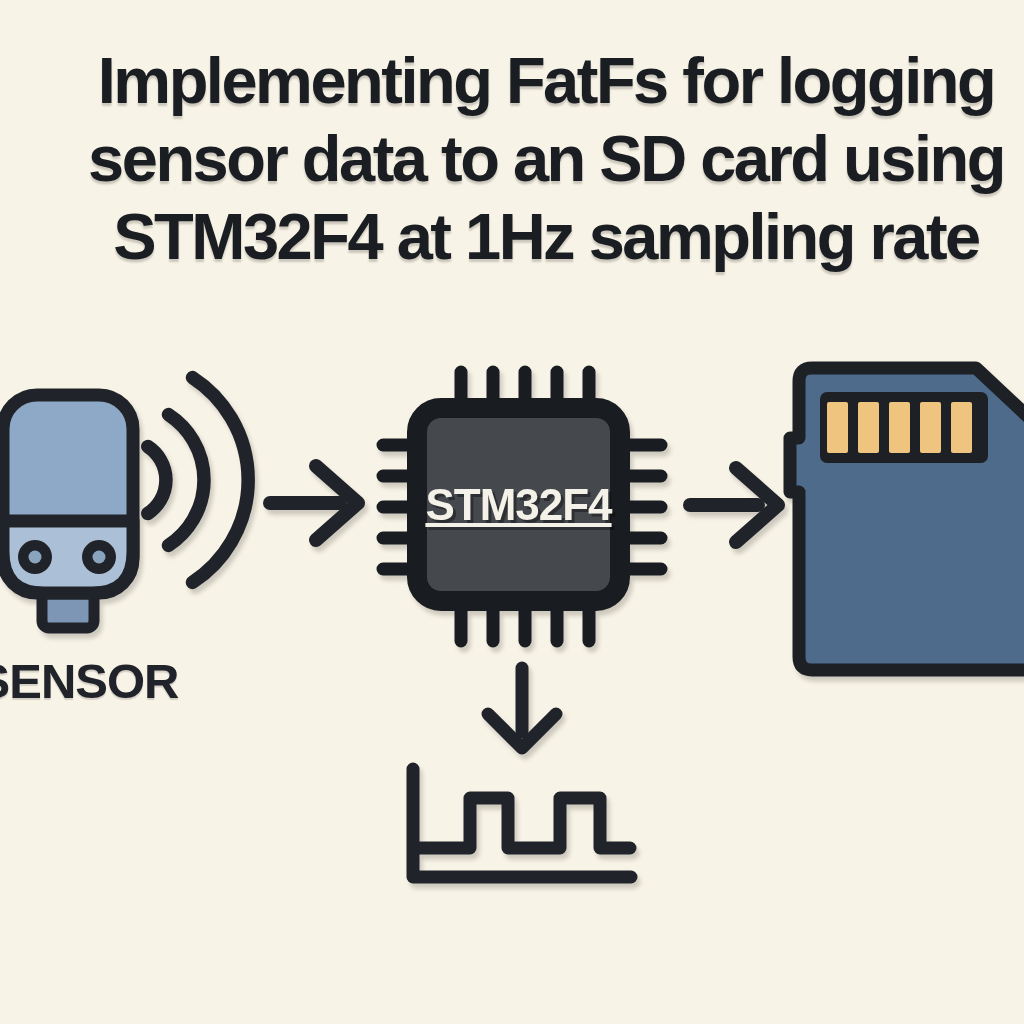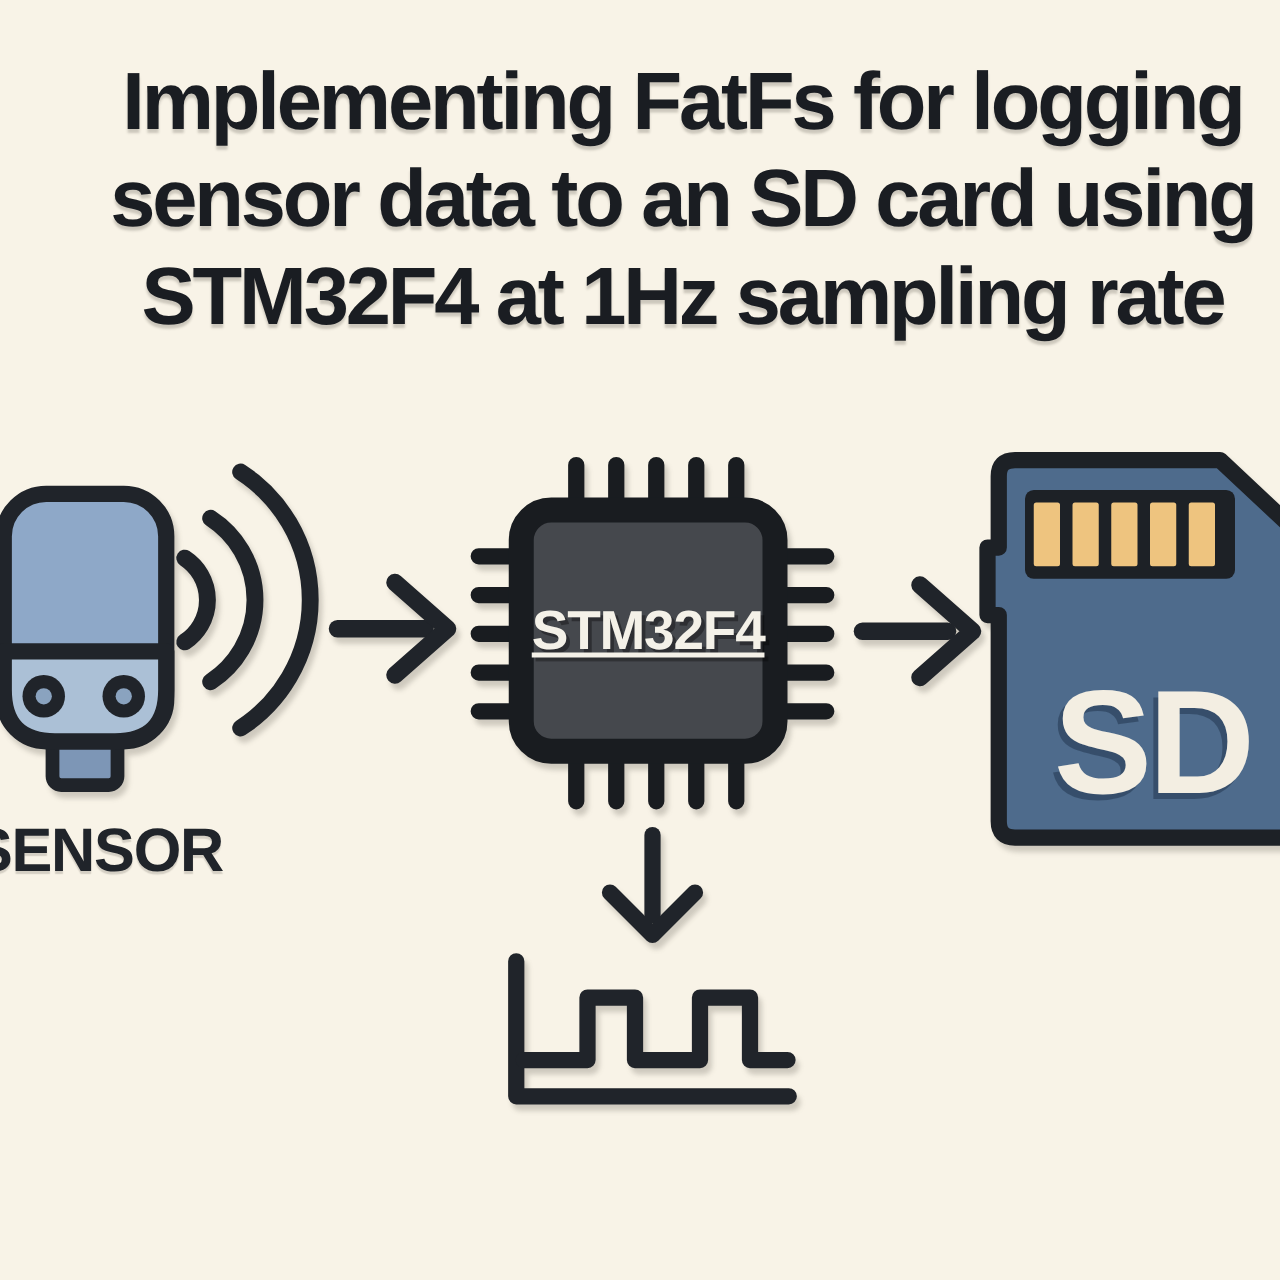--- a/index.html
+++ b/index.html
@@ -122,14 +122,13 @@
     </g>
 
     <g style="fill:none; stroke:var(--ink); stroke-width:13; stroke-linecap:round; stroke-linejoin:round" class="shadowed">
       <path d="M413 769 V877 H631"></path>
       <path d="M419 848 H470 V798 H508 V848 H560 V798 H600 V848 H630"></path>
     </g>
   </svg>
 
   <div class="label sensor-label">SENSOR</div>
   <div class="mcu-label">STM32F4</div>
-  <div class="sd-label">SD</div>
 </div>
 
 </body></html>

